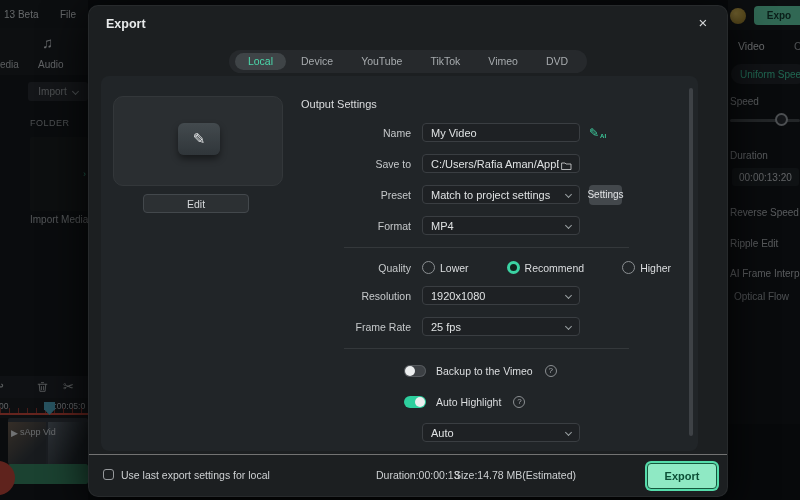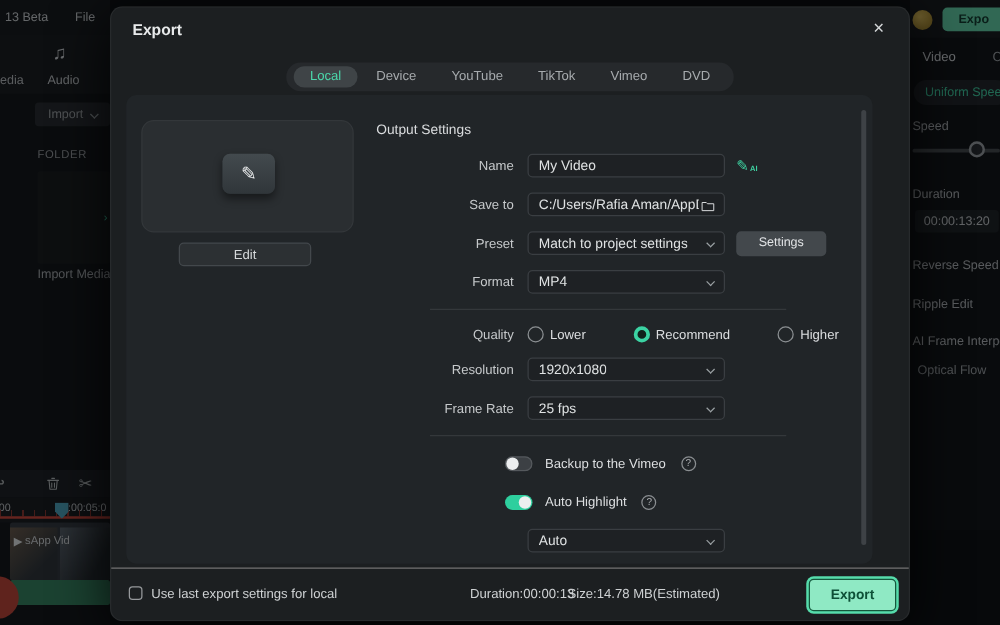--- a/index.html
+++ b/index.html
@@ -108,21 +108,21 @@
   .lbl { width:310px; text-align:right; font-size:10.5px; color:#c6c9cb; flex:none; margin-right:11px; }
   .field { position:relative; width:158px; height:19px; background:#1e2124; border:1px solid #3a3e42;
            border-radius:4px; display:flex; align-items:center; padding:0 8px; flex:none; overflow:hidden; }
   .field .val { font-size:11px; color:#dfe2e3; white-space:nowrap; overflow:hidden; }
   .field.dd { padding-right:20px; }
   .chev { position:absolute; right:8px; top:6px; width:5px; height:5px; border-right:1.5px solid #9aa0a3;
           border-bottom:1.5px solid #9aa0a3; transform:rotate(45deg); }
   .folder-ico { position:absolute; right:6px; top:3px; }
   .ai-pencil { margin-left:9px; color:#3ed0a0; font-size:12px; display:flex; align-items:flex-end; }
   .ai-pencil .ai { font-size:6px; font-weight:bold; margin-left:1px; margin-bottom:1px; }
-  .settings-btn { margin-left:9px; width:72px; height:20px; background:#43484c; border-radius:4px;
+  .settings-btn { margin-left:9px; width:33px; height:20px; background:#43484c; border-radius:4px;
                   color:#e2e4e6; font-size:10px; display:flex; align-items:center; justify-content:center; flex:none; }
 
   .divider { position:absolute; left:243px; width:285px; height:1px; background:#34383b; }
 
   .q-wrap { display:flex; align-items:center; gap:38px; }
   .q-opt { display:flex; align-items:center; gap:5px; }
   .q-lbl { font-size:10.5px; color:#dcdee0; }
   .radio { width:13px; height:13px; border-radius:50%; border:1.5px solid #8c9093; flex:none; }
   .radio.sel { border:3.5px solid #3bd3a3; background:#10231d; }
 

